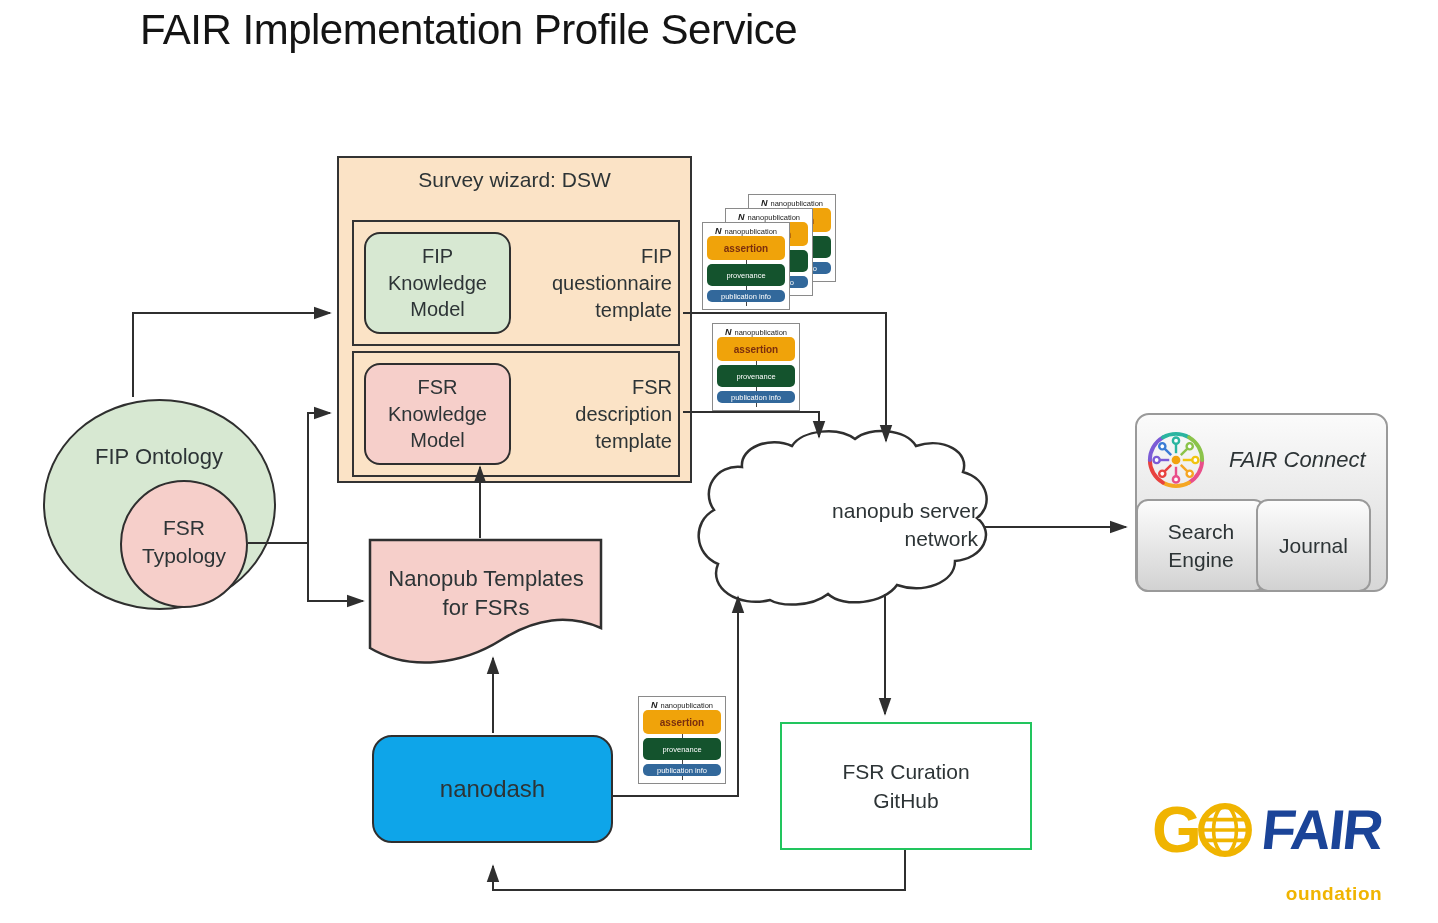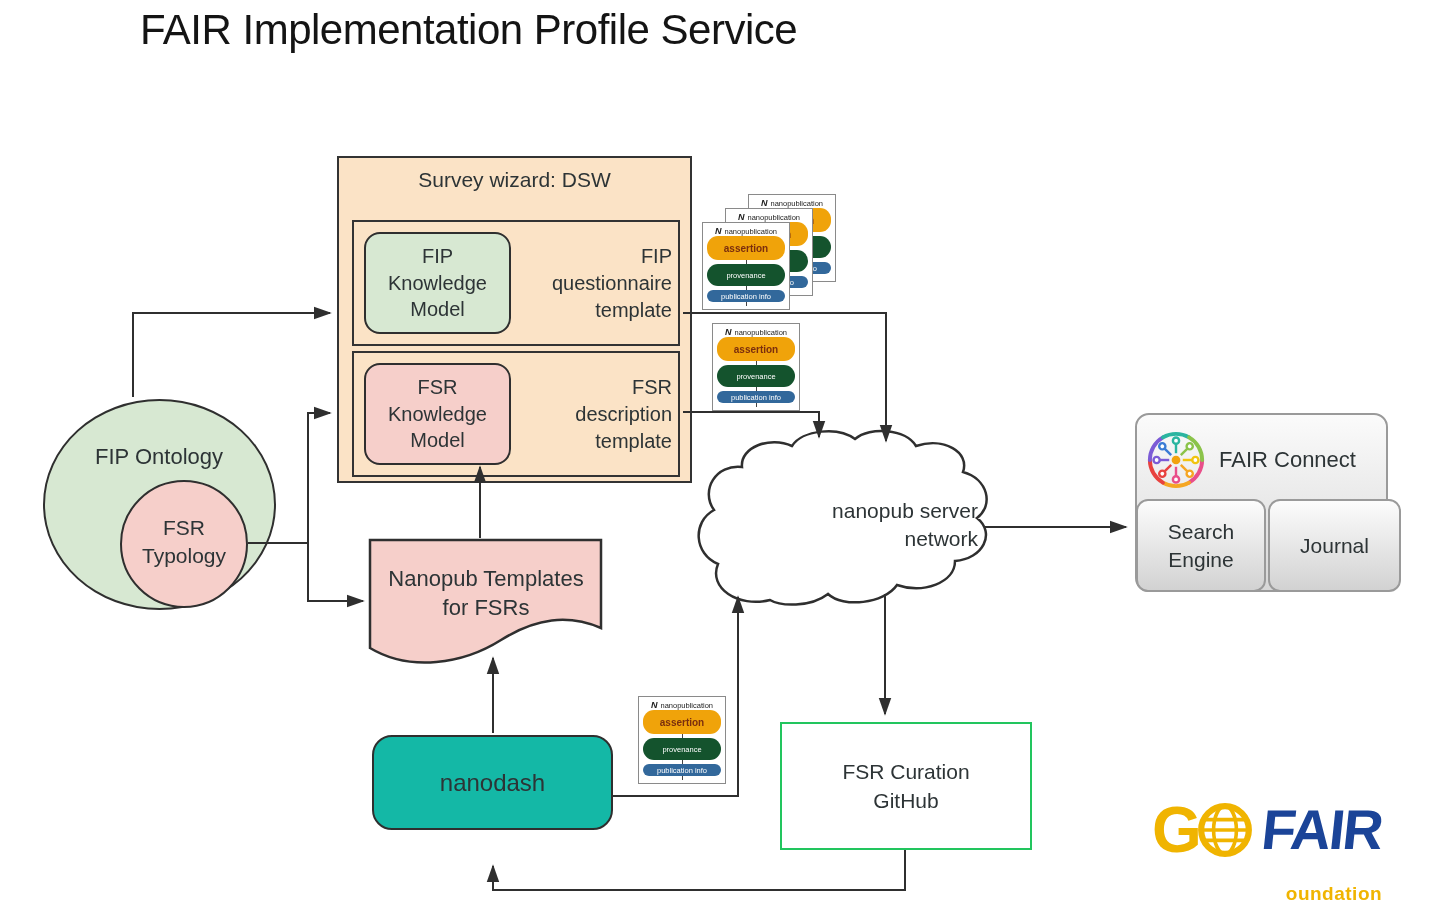--- a/index.html
+++ b/index.html
@@ -27,38 +27,38 @@
   #fip-ontology-label{left:40px;top:444px;width:238px;font-size:22px;text-align:center;}
   #fsr-typology{left:120px;top:480px;width:128px;height:128px;background:#f6cfca;border:2px solid #2f2f2f;border-radius:50%;box-sizing:border-box;}
   #fsr-typology-label{left:118px;top:514px;width:132px;font-size:21px;text-align:center;line-height:1.35;}
 
   
   .shape{position:absolute;}
   #doc-label{left:372px;top:565px;width:228px;font-size:22px;text-align:center;line-height:1.3;}
   #cloud-label{left:718px;top:497px;width:260px;font-size:21px;text-align:right;line-height:1.35;}
 
   
-  #nanodash{left:372px;top:735px;width:241px;height:95px;background:#14b8a6;border:2px solid #2f2f2f;border-radius:20px;box-sizing:border-box;font-size:24px;}
+  #nanodash{left:372px;top:735px;width:241px;height:108px;background:#0ea5e9;border:2px solid #2f2f2f;border-radius:20px;box-sizing:border-box;font-size:24px;}
 
   
   #github{left:780px;top:722px;width:252px;height:128px;background:#fff;border:2px solid #22c55e;box-sizing:border-box;font-size:21px;line-height:1.4;}
 
   
   #fc-panel{left:1135px;top:413px;width:253px;height:179px;background:linear-gradient(#fbfbfb,#d7d7d7);border:2px solid #9a9a9a;border-radius:14px;box-sizing:border-box;}
   #fc-head{position:absolute;left:8px;top:10px;width:237px;height:70px;display:flex;align-items:center;}
-  #fc-title{font-size:22px;margin-left:12px;}
+  #fc-title{font-size:22px;margin-left:22px;font-style:italic;}
   .fc-sub{position:absolute;top:84px;height:93px;background:linear-gradient(#fcfcfc,#d2d2d2);border:2px solid #9a9a9a;border-radius:12px;box-sizing:border-box;font-size:21px;line-height:1.3;}
   #fc-search{left:-1px;width:130px;}
-  #fc-journal{left:131px;width:133px;}
+  #fc-journal{left:119px;width:115px;}
 
   
   .npcard{position:absolute;width:88px;height:88px;background:#fff;border:1.5px solid #8a8a8a;box-sizing:border-box;padding:3px 4px;display:flex;flex-direction:column;}
   .npc-head{display:flex;align-items:center;gap:3px;font-size:7.5px;color:#222;height:11px;justify-content:center;}
   .npc-icon{font-style:italic;font-weight:bold;font-size:9px;}
-  .npc-blk{border-radius:11px;display:flex;align-items:center;justify-content:center;color:#fff;font-size:7.5px;}
+  .npc-blk{border-radius:5px;display:flex;align-items:center;justify-content:center;color:#fff;font-size:7.5px;}
   .npc-assert{height:25px;background:#f0a30a;color:#7a2e0e;font-weight:bold;font-size:10px;}
   .npc-prov{height:23px;background:#14532d;}
   .npc-pub{height:13px;background:#32689b;}
   .npc-tick{width:1px;height:4px;background:#444;margin:0 auto;}
 
   
   #gofair{left:1152px;top:798px;display:flex;align-items:center;}
   #gf-g{font-size:64px;font-weight:bold;color:#f0b400;letter-spacing:-2px;line-height:1;}
   #gf-fair-wrap{position:relative;margin-left:8px;}
   #gf-fair{font-size:56px;font-weight:bold;color:#1b4498;letter-spacing:-2px;line-height:1;transform:skewX(-6deg);}

